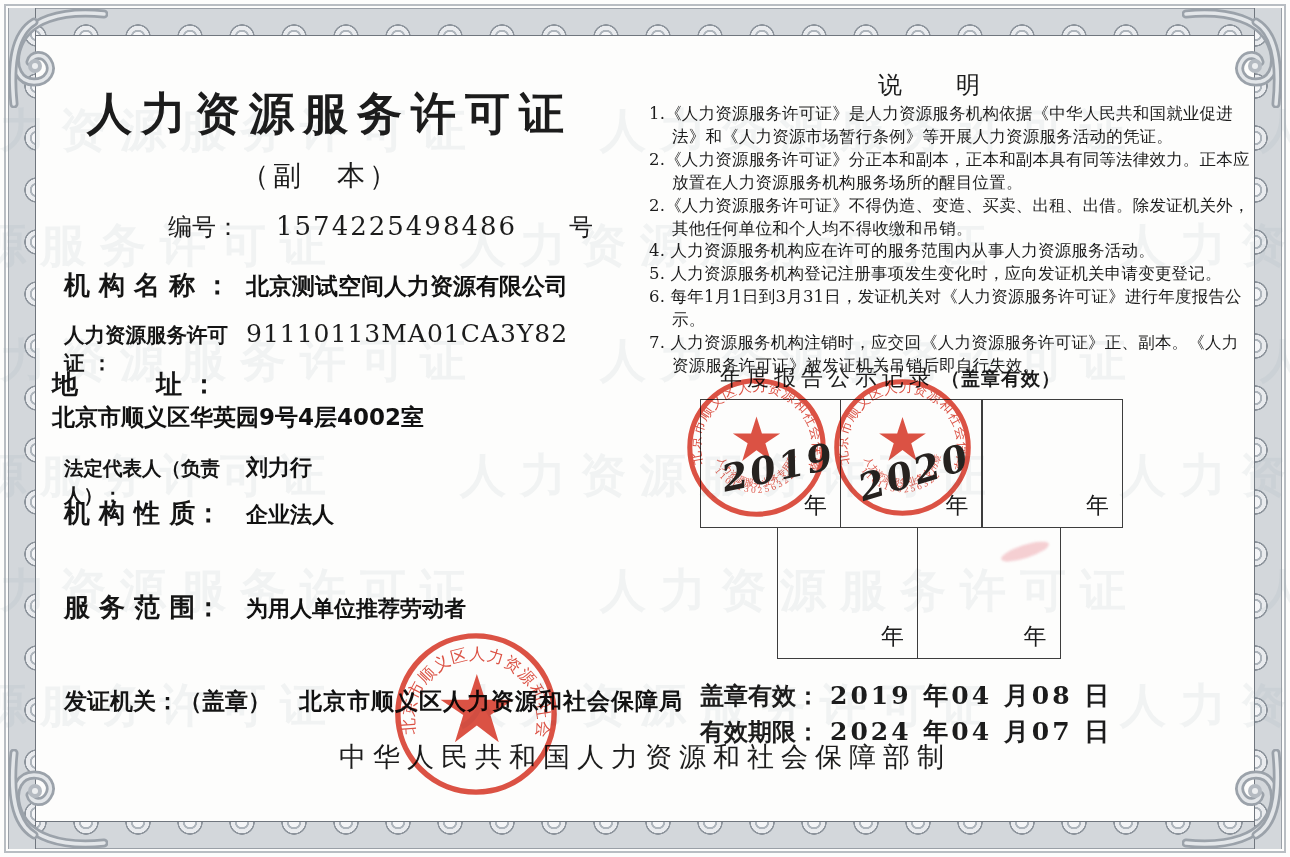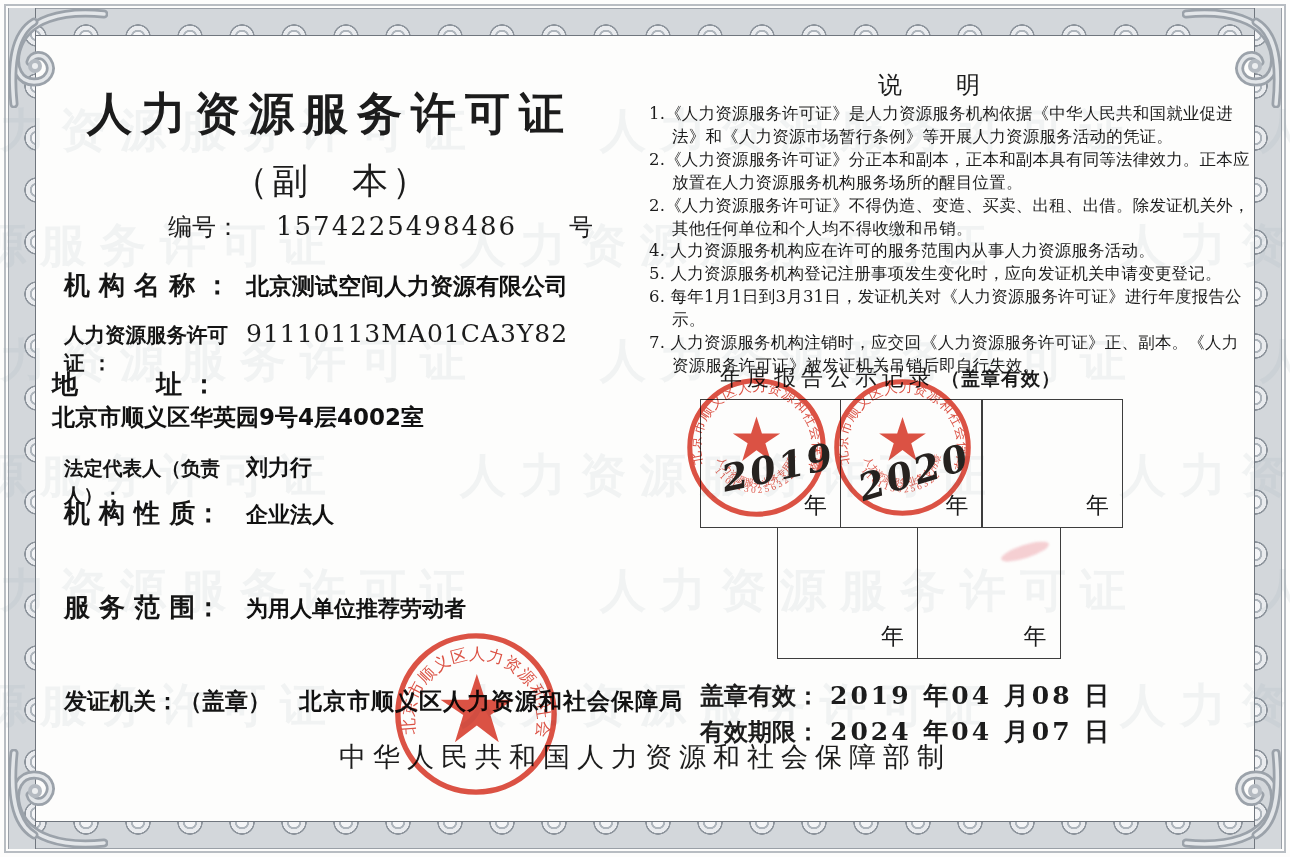--- a/index.html
+++ b/index.html
@@ -34,21 +34,21 @@
   .wm { position:absolute; left:0; top:0; right:0; bottom:0; overflow:hidden; pointer-events:none; }
   .wm-line { position:absolute; white-space:nowrap; font-family:"DejaVu Sans", sans-serif; font-weight:bold;
     font-size:46px; letter-spacing:14px; color:rgba(150,162,176,0.11); }
 
   
   .abs { position:absolute; }
   .hei { font-family:"DejaVu Sans","Liberation Sans",sans-serif; }
   .song { font-family:"DejaVu Serif","Liberation Serif",serif; }
 
   .cert-title { top:84px; left:75px; width:510px; text-align:center; font-size:45px; font-weight:bold; letter-spacing:9px; }
-  .cert-subtitle { top:157px; left:77px; width:510px; text-align:center; font-size:36px; letter-spacing:4px; }
+  .cert-subtitle { top:157px; left:66px; width:510px; text-align:center; font-size:28px; letter-spacing:4px; }
   .serial-row { top:211px; left:168px; font-size:24px; }
   .serial-row .val { font-size:26px; margin-left:36px; letter-spacing:2px; }
   .serial-row .suf { margin-left:52px; }
 
   .frow { display:flex; align-items:baseline; }
   .flabel { font-weight:600; color:#151515; }
   .fvalue { font-weight:bold; color:#111; }
   .mono-val { font-weight:normal; letter-spacing:1px; }
 
   .instr-title { top:69px; left:650px; width:560px; text-align:center; font-size:24px; letter-spacing:2px; }

